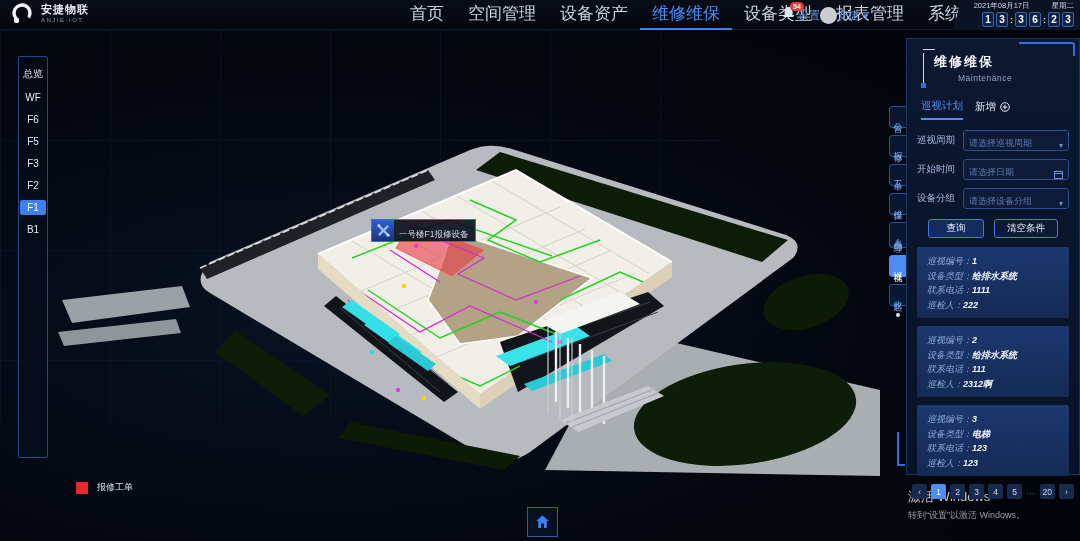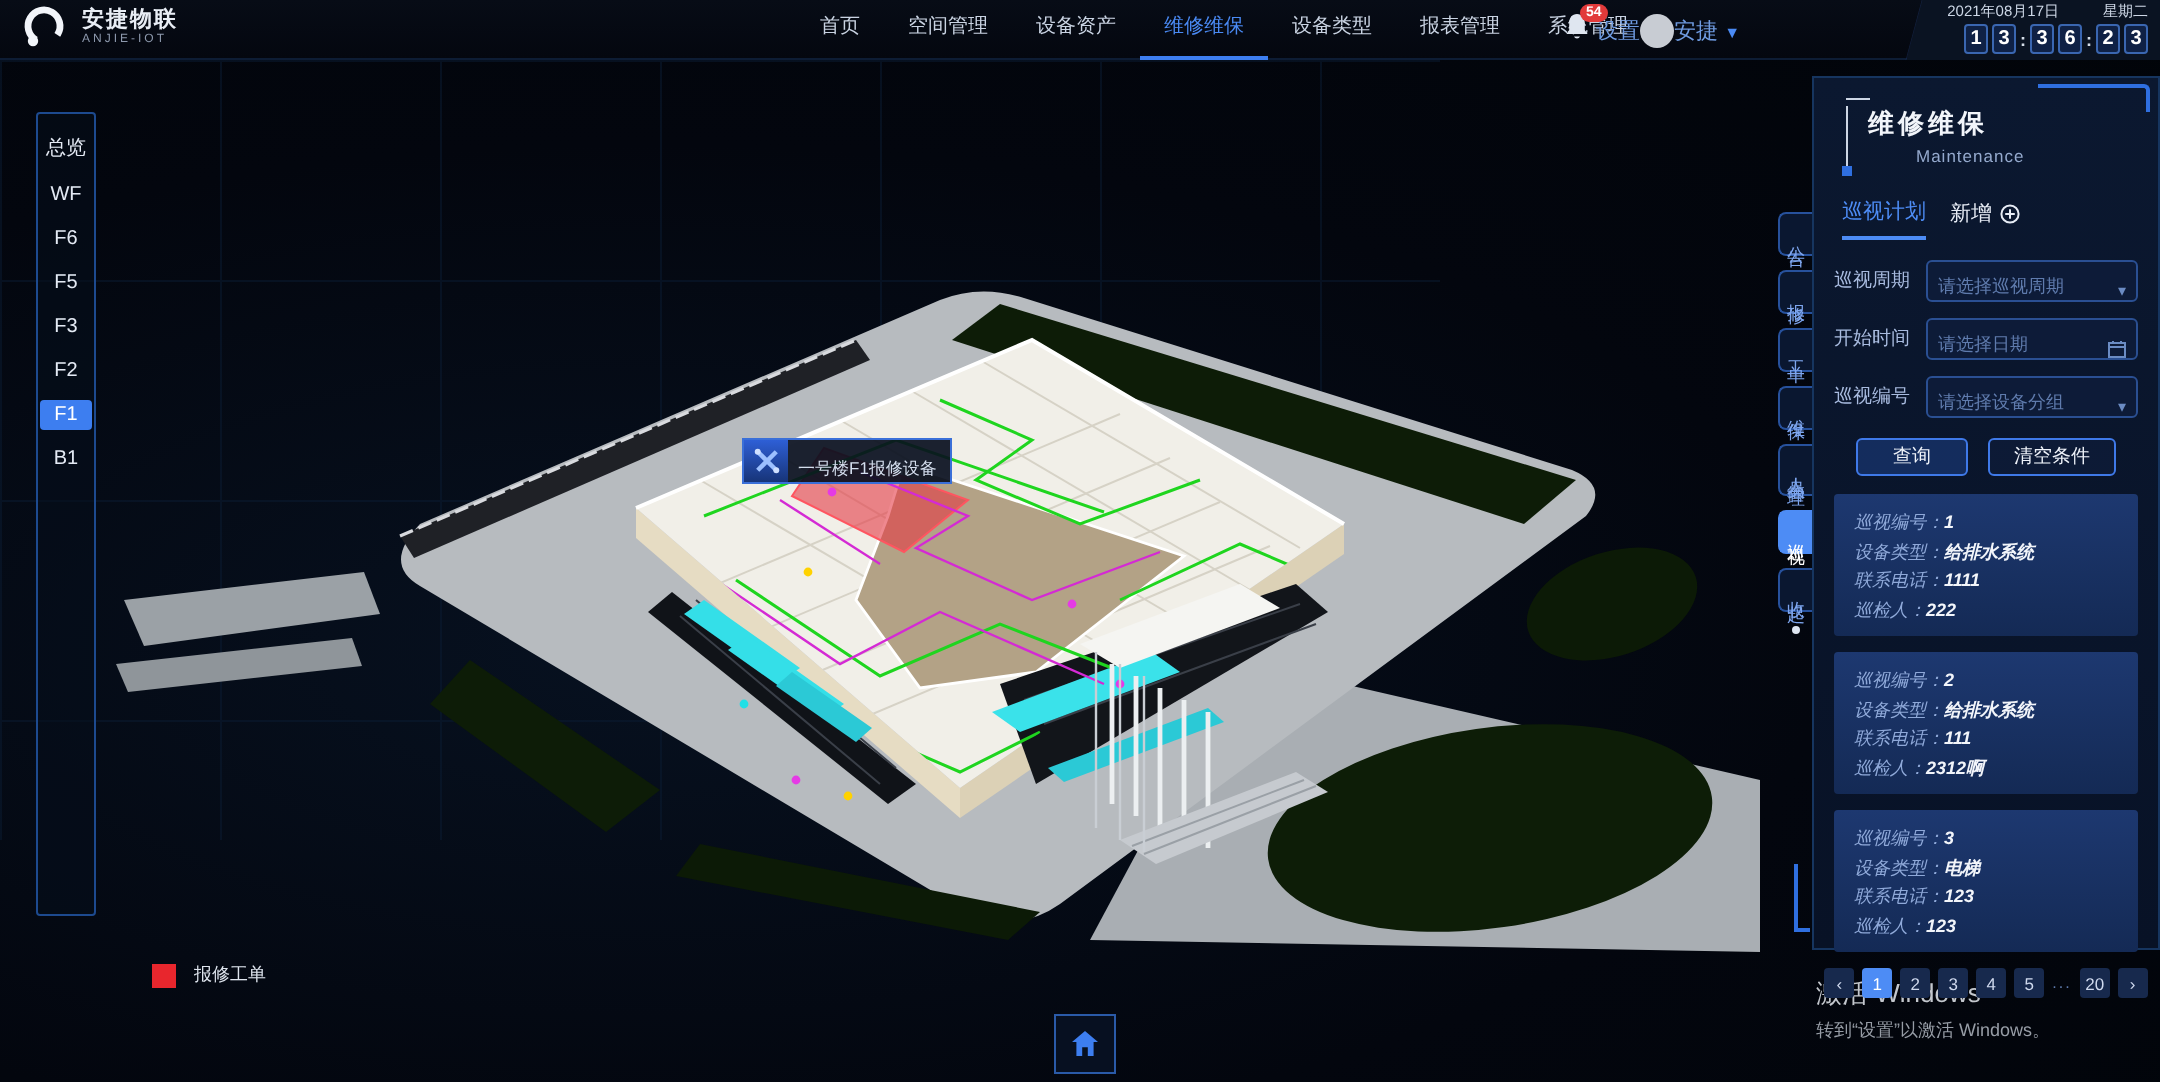--- a/index.html
+++ b/index.html
@@ -9,21 +9,21 @@
     radial-gradient(ellipse at 30% 60%, #071120 0%, #03060e 55%, #010409 100%); }
 
   
   .navbar { position:absolute; left:0; top:0; width:1080px; height:30px;
     background:linear-gradient(#070c16,#04070f); border-bottom:1px solid #0d1c34; z-index:30; }
   .logo { position:absolute; left:10px; top:2px; display:flex; gap:7px; }
   .logo-mark { width:24px; height:24px; }
   .logo-text .cn { font-size:11px; font-weight:bold; color:#e8edf5; letter-spacing:1px; }
   .logo-text .en { font-size:6px; color:#8d99ad; letter-spacing:1.5px; }
   .nav-items { position:absolute; left:398px; top:0; height:30px; display:flex; }
-  .nav-item { height:30px; line-height:28px; padding:0 12px; font-size:10px; color:#c9d3e2;
+  .nav-item { height:30px; line-height:28px; padding:0 12px; font-size:17px; color:#c9d3e2;
     cursor:pointer; border-bottom:2px solid transparent; }
   .nav-item.active { color:#4a8af4; border-bottom:2px solid #3d7ef0; }
   .nav-right { position:absolute; right:210px; top:0; height:30px; display:flex; align-items:center; gap:0; }
   .bell-wrap { position:relative; width:16px; height:18px; }
   .badge { position:absolute; top:-4px; left:8px; background:#e23a3a; color:#fff; font-size:7px;
     line-height:9px; padding:0 3px; border-radius:6px; font-weight:bold; }
   .settings-link, .user-name { font-size:11px; color:#6f9be0; cursor:pointer; }
   .avatar { width:17px; height:17px; border-radius:50%; background:#c8ccd3; }
   .caret { font-size:8px; color:#4a8af4; }
   .datetime { position:absolute; right:0; top:0; width:118px; height:30px; background:#0a1322;
@@ -365,21 +365,21 @@
           <span class="placeholder">请选择日期</span>
           <svg width="9" height="9" viewBox="0 0 9 9">
             <rect x="0.5" y="1.5" width="8" height="7" fill="none" stroke="#6b8cc4" stroke-width="1"></rect>
             <line x1="0.5" y1="3.5" x2="8.5" y2="3.5" stroke="#6b8cc4" stroke-width="1"></line>
             <line x1="2.5" y1="0.5" x2="2.5" y2="2" stroke="#6b8cc4" stroke-width="1"></line>
             <line x1="6.5" y1="0.5" x2="6.5" y2="2" stroke="#6b8cc4" stroke-width="1"></line>
           </svg>
         </div>
       </div>
       <div class="form-row">
-        <span class="form-label">巡视编号</span>
+        <span class="form-label">设备分组</span>
         <div class="form-control">
           <span class="placeholder">请选择设备分组</span>
           <span class="ctl-icon">▾</span>
         </div>
       </div>
       <div class="btn-row">
         <button class="btn btn-query">查询</button>
         <button class="btn btn-clear">清空条件</button>
       </div>
     </div>

